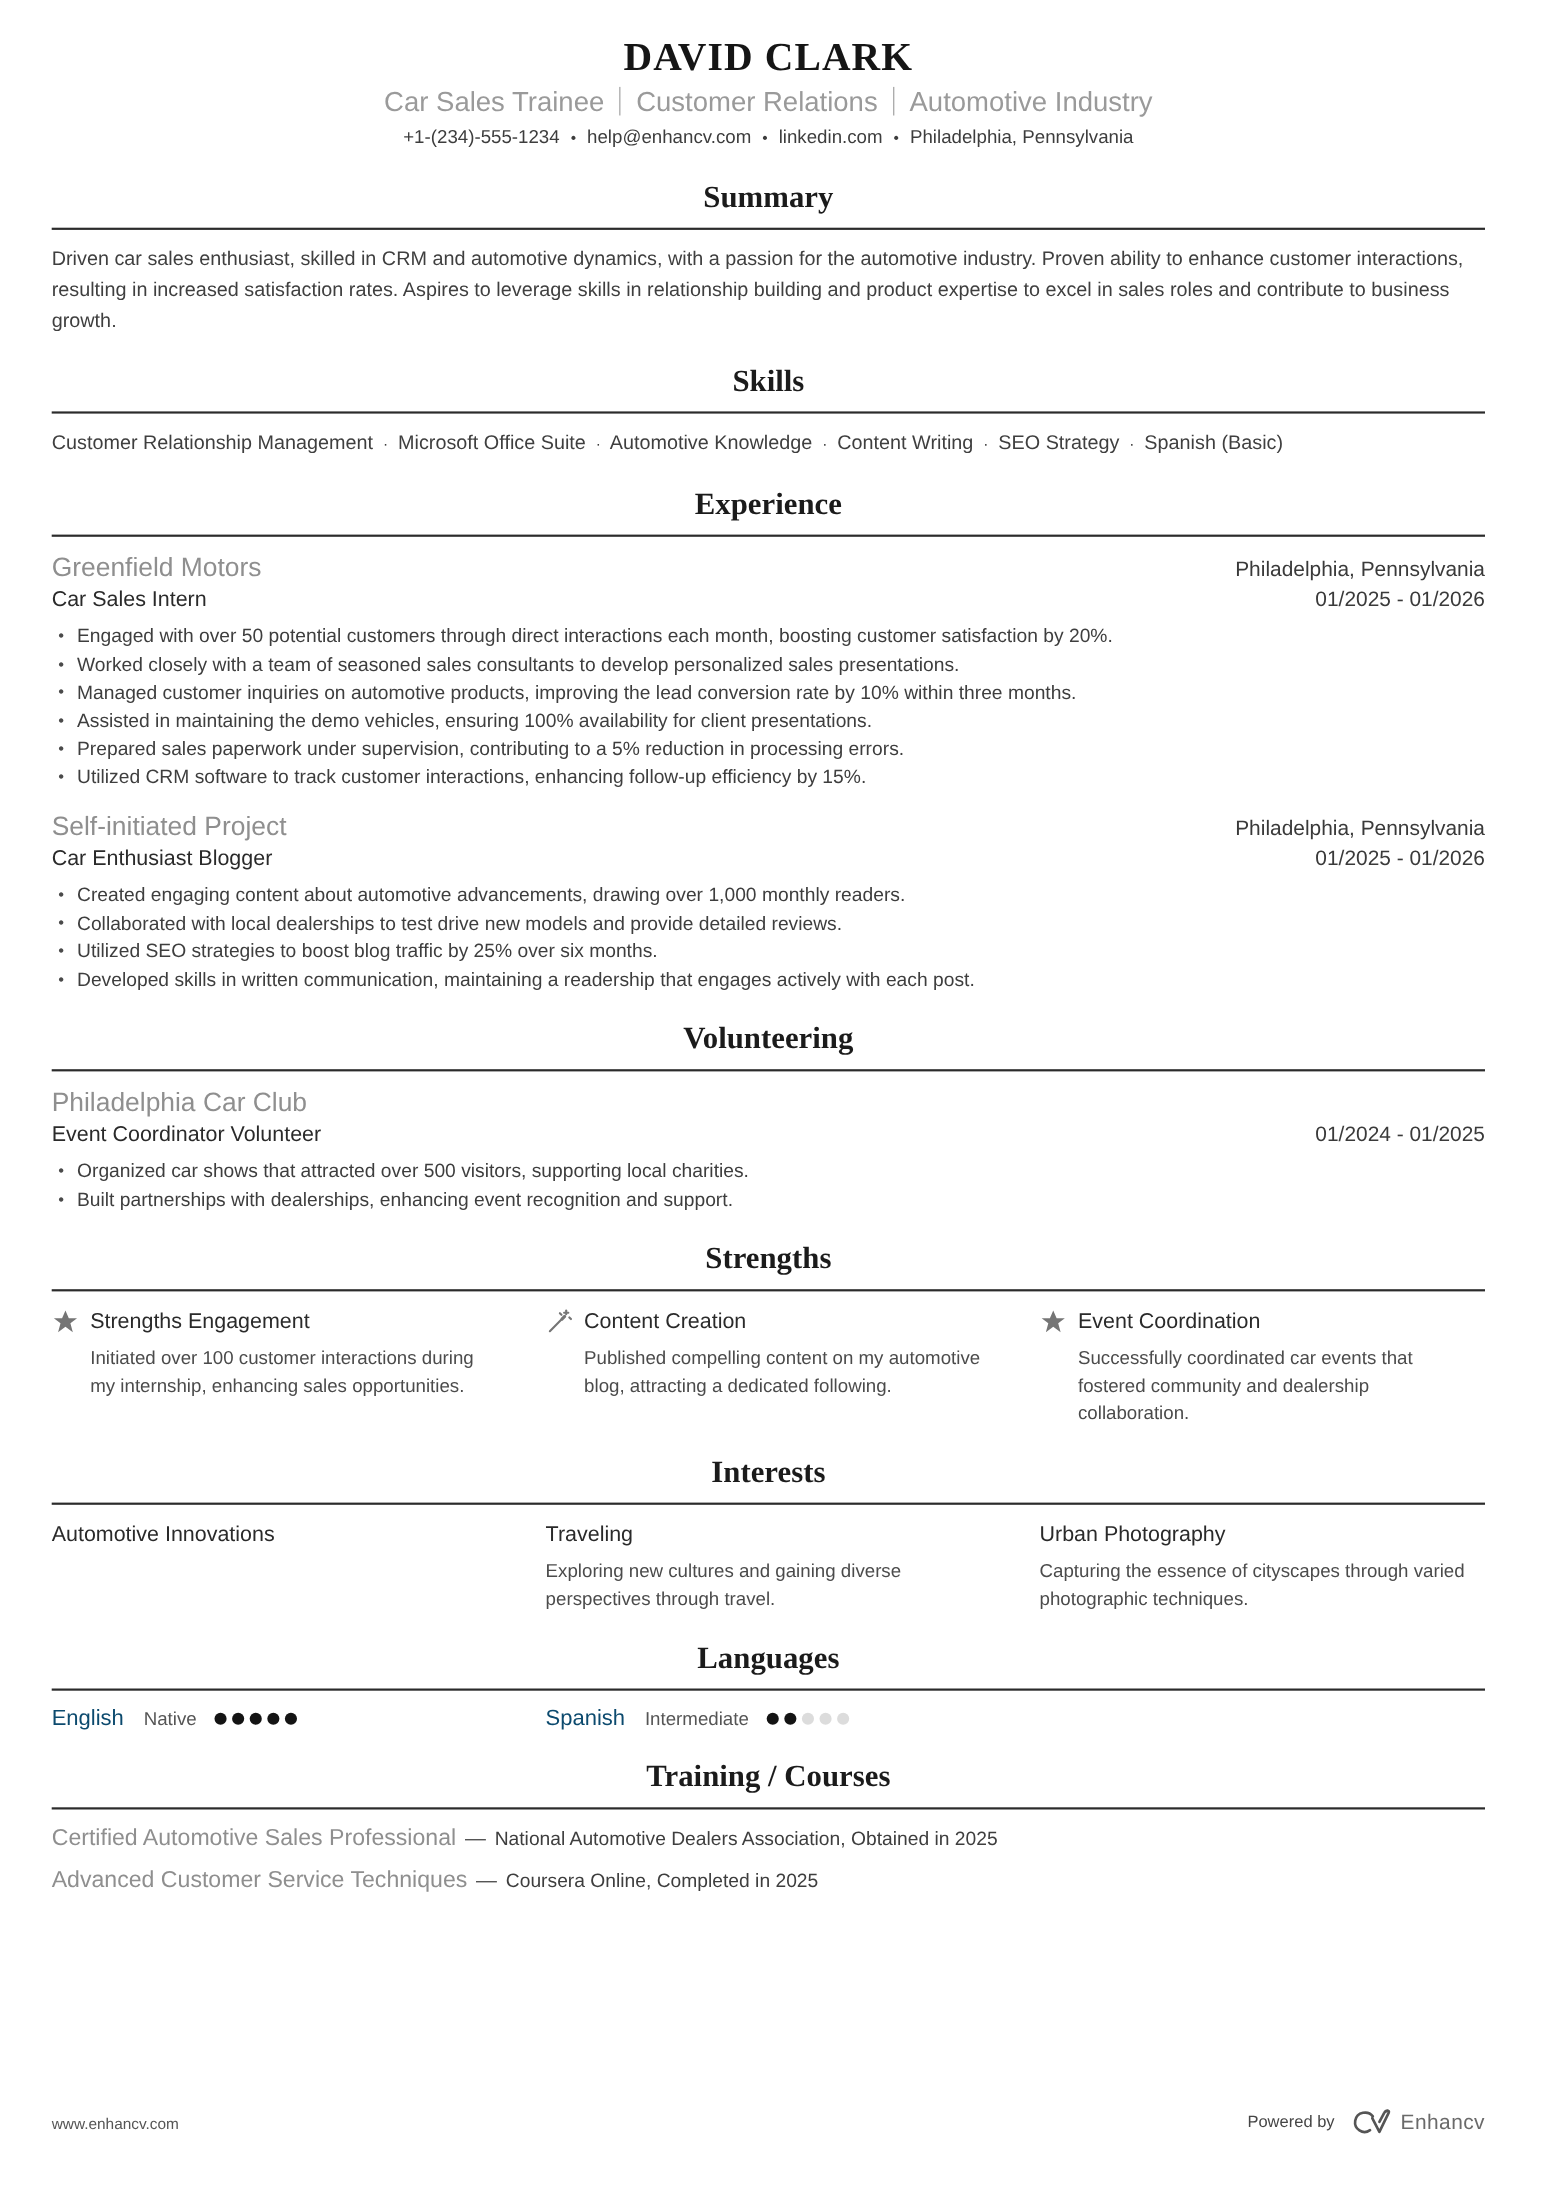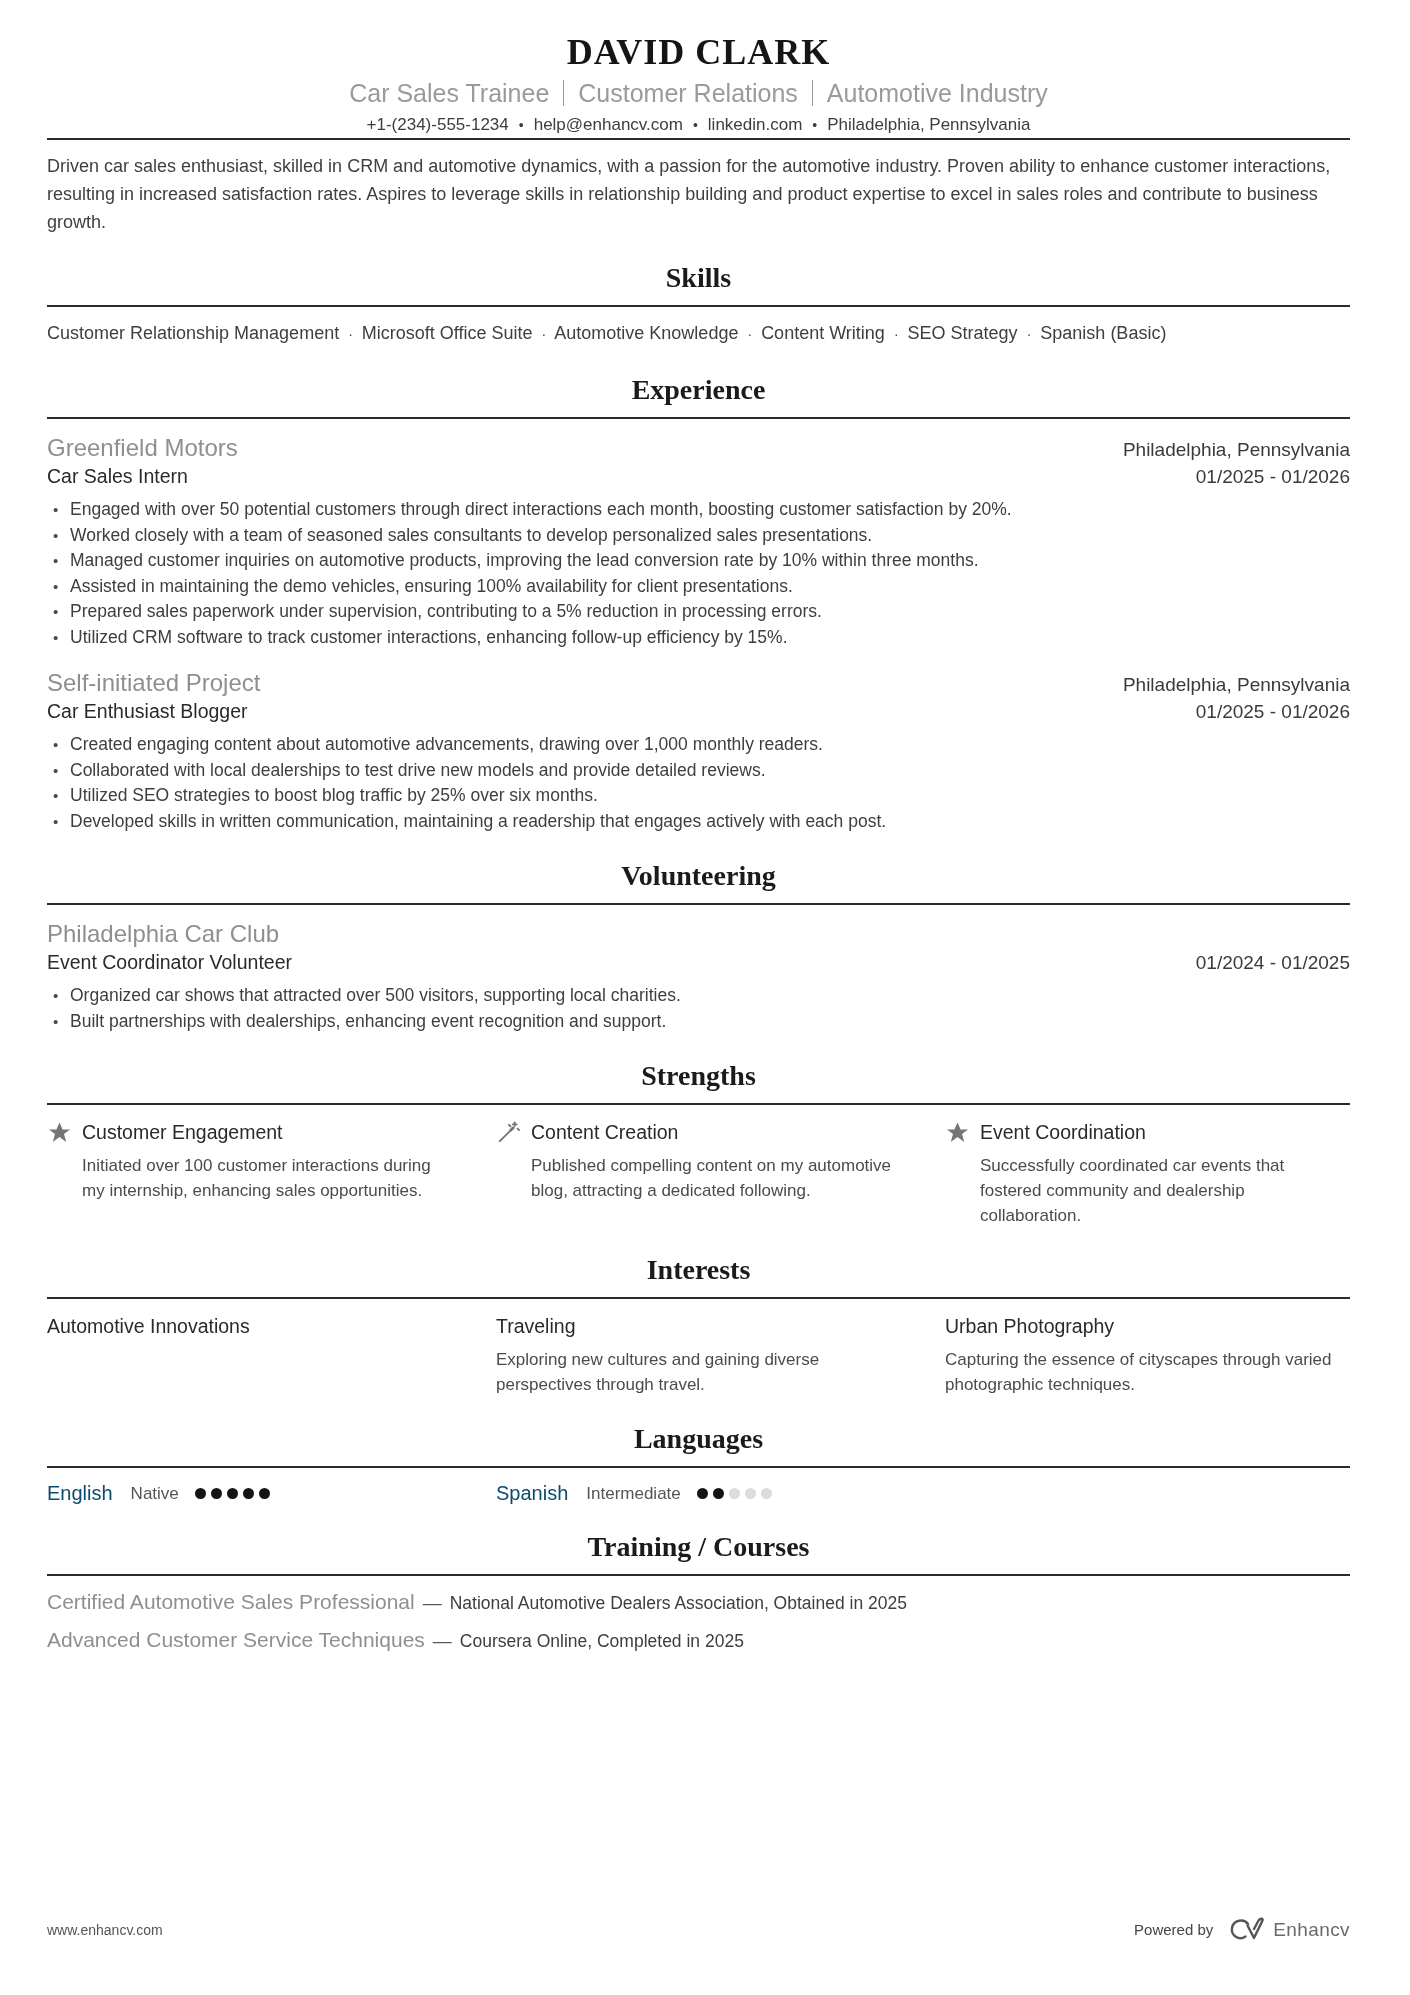--- a/index.html
+++ b/index.html
@@ -82,20 +82,21 @@
     <div class="hdr-name">DAVID CLARK</div>
     <div class="hdr-sub">
       <span>Car Sales Trainee</span><span class="vbar"></span><span>Customer Relations</span><span class="vbar"></span><span>Automotive Industry</span>
     </div>
     <div class="hdr-contact">
       <span>+1-(234)-555-1234</span><span class="csep">•</span><span>help@enhancv.com</span><span class="csep">•</span><span>linkedin.com</span><span class="csep">•</span><span>Philadelphia, Pennsylvania</span>
     </div>
   </div>
 
   <section>
+    <div class="sec-head">Summary</div>
     <hr class="rule">
     <div class="body-text">Driven car sales enthusiast, skilled in CRM and automotive dynamics, with a passion for the automotive industry. Proven ability to enhance customer interactions, resulting in increased satisfaction rates. Aspires to leverage skills in relationship building and product expertise to excel in sales roles and contribute to business growth.</div>
   </section>
 
   <section>
     <div class="sec-head">Skills</div>
     <hr class="rule">
     <div class="body-text">
       <span>Customer Relationship Management</span> <span class="csep" style="margin:0 4px;">·</span> <span>Microsoft Office Suite</span> <span class="csep" style="margin:0 4px;">·</span> <span>Automotive Knowledge</span> <span class="csep" style="margin:0 4px;">·</span> <span>Content Writing</span> <span class="csep" style="margin:0 4px;">·</span> <span>SEO Strategy</span> <span class="csep" style="margin:0 4px;">·</span> <span>Spanish (Basic)</span>
     </div>
@@ -165,21 +166,21 @@
     <hr class="rule">
     <div class="grid3">
 
       <div>
         <div class="g-title-row">
           <span class="g-icon">
             <svg width="23" height="23" viewBox="0 0 24 24">
                 <polygon points="12,1.5 15.2,8.8 23,8.8 16.7,13.6 19,22 12,16.8 5,22 7.3,13.6 1,8.8 8.8,8.8" fill="#757575"></polygon>
               </svg>
           </span>
-          <span class="g-title">Customer Engagement</span>
+          <span class="g-title">Strengths Engagement</span>
         </div>
         <div class="g-text ind">Initiated over 100 customer interactions during my internship, enhancing sales opportunities.</div>
       </div>
 
       <div>
         <div class="g-title-row">
           <span class="g-icon">
             <svg width="23" height="23" viewBox="0 0 24 24" fill="none" stroke="#757575" stroke-width="2" stroke-linecap="round">
               <path d="M3 21 L13.5 10.5"></path>
               <path d="M14.5 9.5 L17 7" stroke-width="3"></path>

